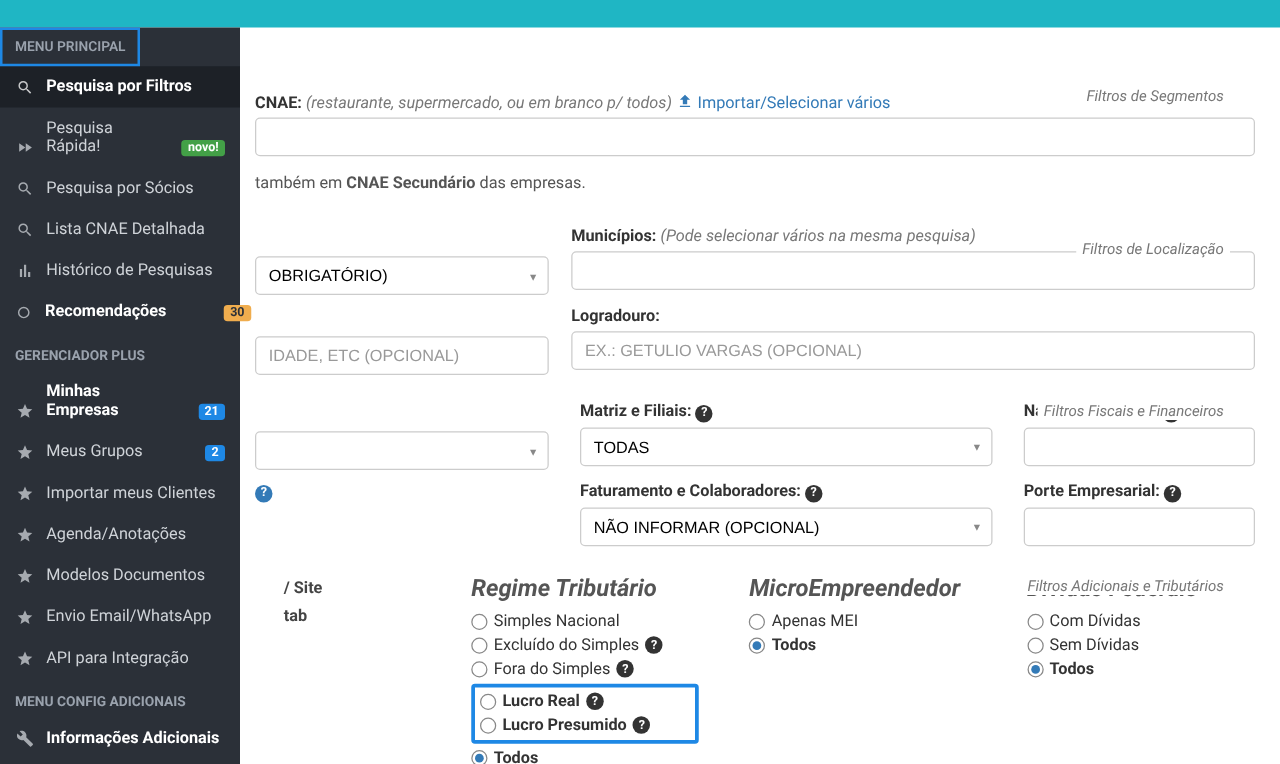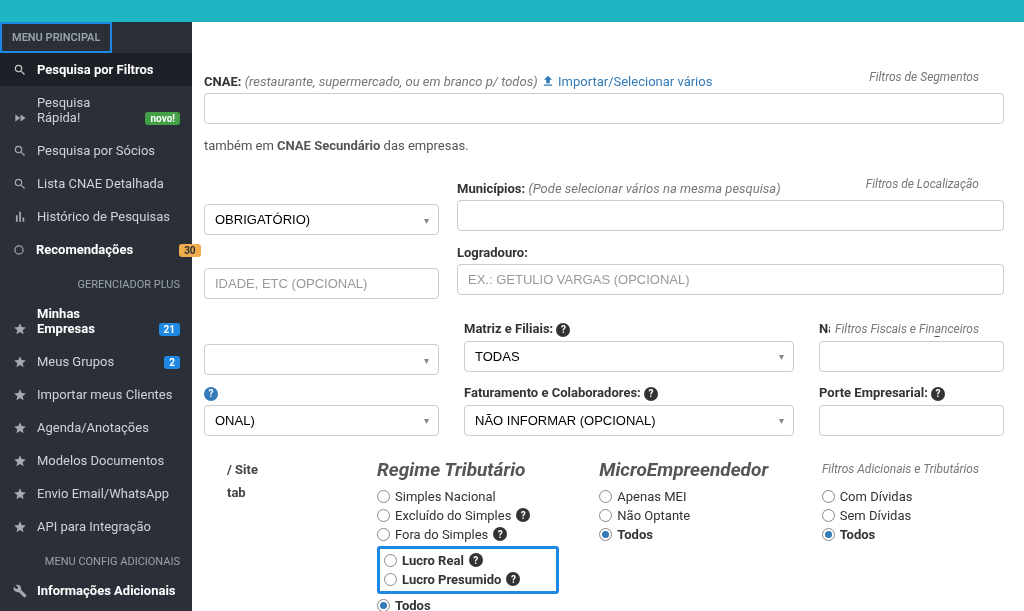--- a/index.html
+++ b/index.html
@@ -11,26 +11,26 @@
 .menu-list { list-style: none; }
 .menu-list li { padding: 9px 12px; display: flex; align-items: flex-end; gap: 10px; cursor: pointer; font-size: 13px; }
 .menu-list li.active { background: #1d2127; color: #fff; font-weight: 700; }
 .menu-list li .icon { width: 15px; display: inline-flex; justify-content: center; opacity: 0.75; }
 .menu-list li .label { flex: 1; }
 .bold { font-weight: 700; color: #fff; }
 .badge { font-size: 10px; font-weight: 700; padding: 1px 5px; border-radius: 3px; margin-left: 36px; }
 .badge-green { background: #43a047; color: #fff; }
 .badge-orange { background: #f0ad4e; color: #2b3038; }
 .badge-blue { background: #1e88e5; color: #fff; }
-.section-title { font-size: 11px; color: #9aa2ad; padding: 12px 12px 6px; font-weight: 400; text-align: right; }
+.section-title { font-size: 11px; color: #9aa2ad; padding: 12px 12px 6px; font-weight: 700; }
 
 .main { flex: 1; padding: 0 20px 20px 12px; position: relative; }
 .fieldset-label { position: absolute; right: 40px; font-size: 12px; color: #777; font-style: italic; background: #fff; padding: 0 5px; }
 .fs1 { top: 48px; }
-.fs2 { top: 155px; }
+.fs2 { top: 170px; }
 .fs3 { top: 300px; }
 .fs4 { top: 440px; }
 .cnae-block { margin-top: 52px; }
 label.field-label { font-weight: 700; font-size: 13px; display: inline; }
 .hint { font-style: italic; color: #777; font-weight: 400; }
 .link { color: #337ab7; cursor: pointer; }
 .input, select { width: 100%; border: 1px solid #ccc; border-radius: 4px; padding: 7px 10px; font-size: 13px; margin-top: 4px; background: #fff; }
 .input::placeholder { color: #999; }
 select { appearance: none; background: #fff; position: relative; }
 .select-wrap { position: relative; }
@@ -257,21 +257,20 @@
       </div>
       <div class="fisc-col3">
         <label class="field-label">Natureza Jurídica:</label>
         <span class="help-circle">?</span>
         <input class="input" style="">
       </div>
     </div>
     <div class="fisc-row" style="margin-top:10px">
       <div class="fisc-col1">
         <span class="help-circle" style="color:#fff;background:#337ab7">?</span>
-        <div class="select-wrap"><select class="input"><option>ONAL)</option></select></div>
       </div>
       <div class="fisc-col2">
         <label class="field-label">Faturamento e Colaboradores:</label>
         <span class="help-circle">?</span>
         <div class="select-wrap"><select class="input"><option>NÃO INFORMAR (OPCIONAL)</option></select></div>
       </div>
       <div class="fisc-col3">
         <label class="field-label">Porte Empresarial:</label>
         <span class="help-circle">?</span>
         <input class="input" style="">
@@ -318,24 +317,20 @@
             <strong>Todos</strong>
           </div>
       </div>
       <div class="adic-col radio-group">
         <h4>MicroEmpreendedor</h4>
         <div class="radio-row">
             <span class="radio-dot"></span>
             <span>Apenas MEI</span>
           </div>
         <div class="radio-row">
-            <span class="radio-dot"></span>
-            <span>Não Optante</span>
-          </div>
-        <div class="radio-row">
             <span class="radio-dot checked"></span>
             <strong>Todos</strong>
           </div>
       </div>
       <div class="adic-col radio-group">
         <h4>Dívidas Federais</h4>
         <div class="radio-row">
             <span class="radio-dot"></span>
             <span>Com Dívidas</span>
           </div>

